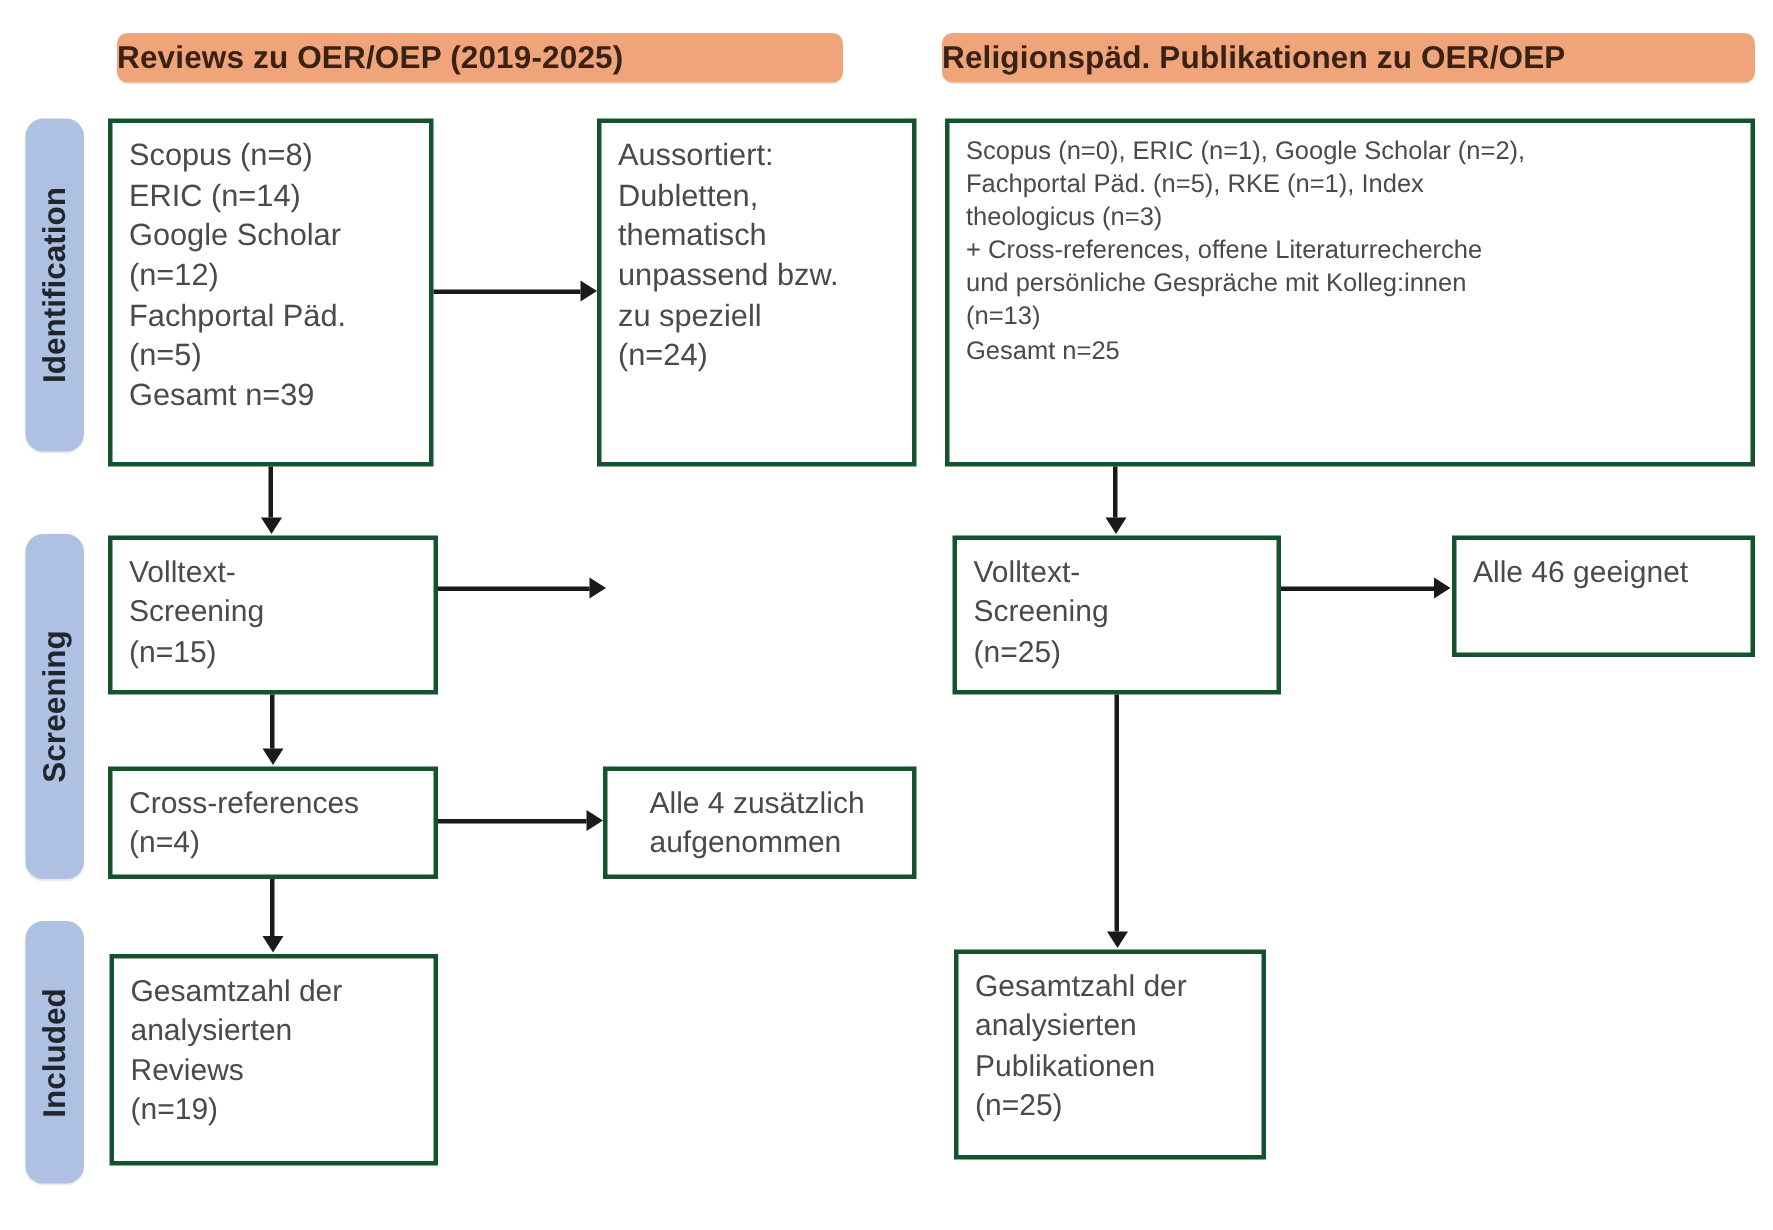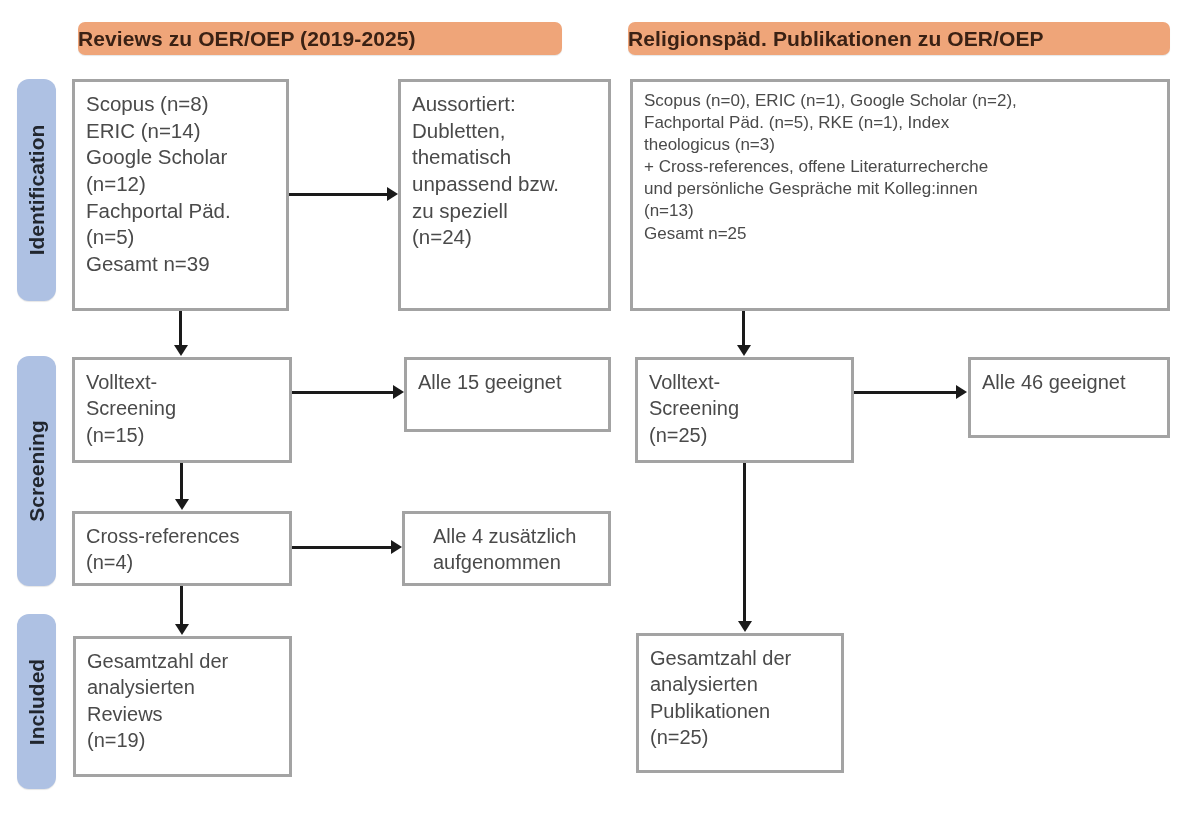--- a/index.html
+++ b/index.html
@@ -51,21 +51,21 @@
     white-space: nowrap;
     font-weight: bold;
     font-size: 21px;
     color: #21262e;
   }
 
   
   .flowbox {
     position: absolute;
     background: #ffffff;
-    border: 3px solid #a3a3a3;
+    border: 3px solid #14532d;
     box-sizing: border-box;
     padding: 9px 10px 8px 11px;
     font-size: 20.5px;
     line-height: 1.30;
     color: #4a4a4a;
     white-space: pre-line;
     overflow: hidden;
   }
   .flowbox.compact {
     font-size: 20px;
@@ -143,21 +143,20 @@
   <div class="conn-h" style="left:289px; top:193px; width:98px;"></div>
   <div class="arrow-right" style="left:387px; top:187px;"></div>
 
   <div class="conn-v" style="left:179px; top:311px; width:3px; height:34px;"></div>
   <div class="arrow-down" style="left:174px; top:345px;"></div>
 
   <div class="flowbox compact" style="left:72px; top:357px; width:220px; height:106px;">Volltext-
 Screening
 (n=15)</div>
 
-  <div class="flowbox compact" style="left:404px; top:357px; width:207px; height:75px;">Alle 15 geeignet</div>
 
   <div class="conn-h" style="left:292px; top:391px; width:101px;"></div>
   <div class="arrow-right" style="left:393px; top:385px;"></div>
 
   <div class="conn-v" style="left:180px; top:463px; width:3px; height:36px;"></div>
   <div class="arrow-down" style="left:175px; top:499px;"></div>
 
   <div class="flowbox compact" style="left:72px; top:511px; width:220px; height:75px;">Cross-references
 (n=4)</div>
 

